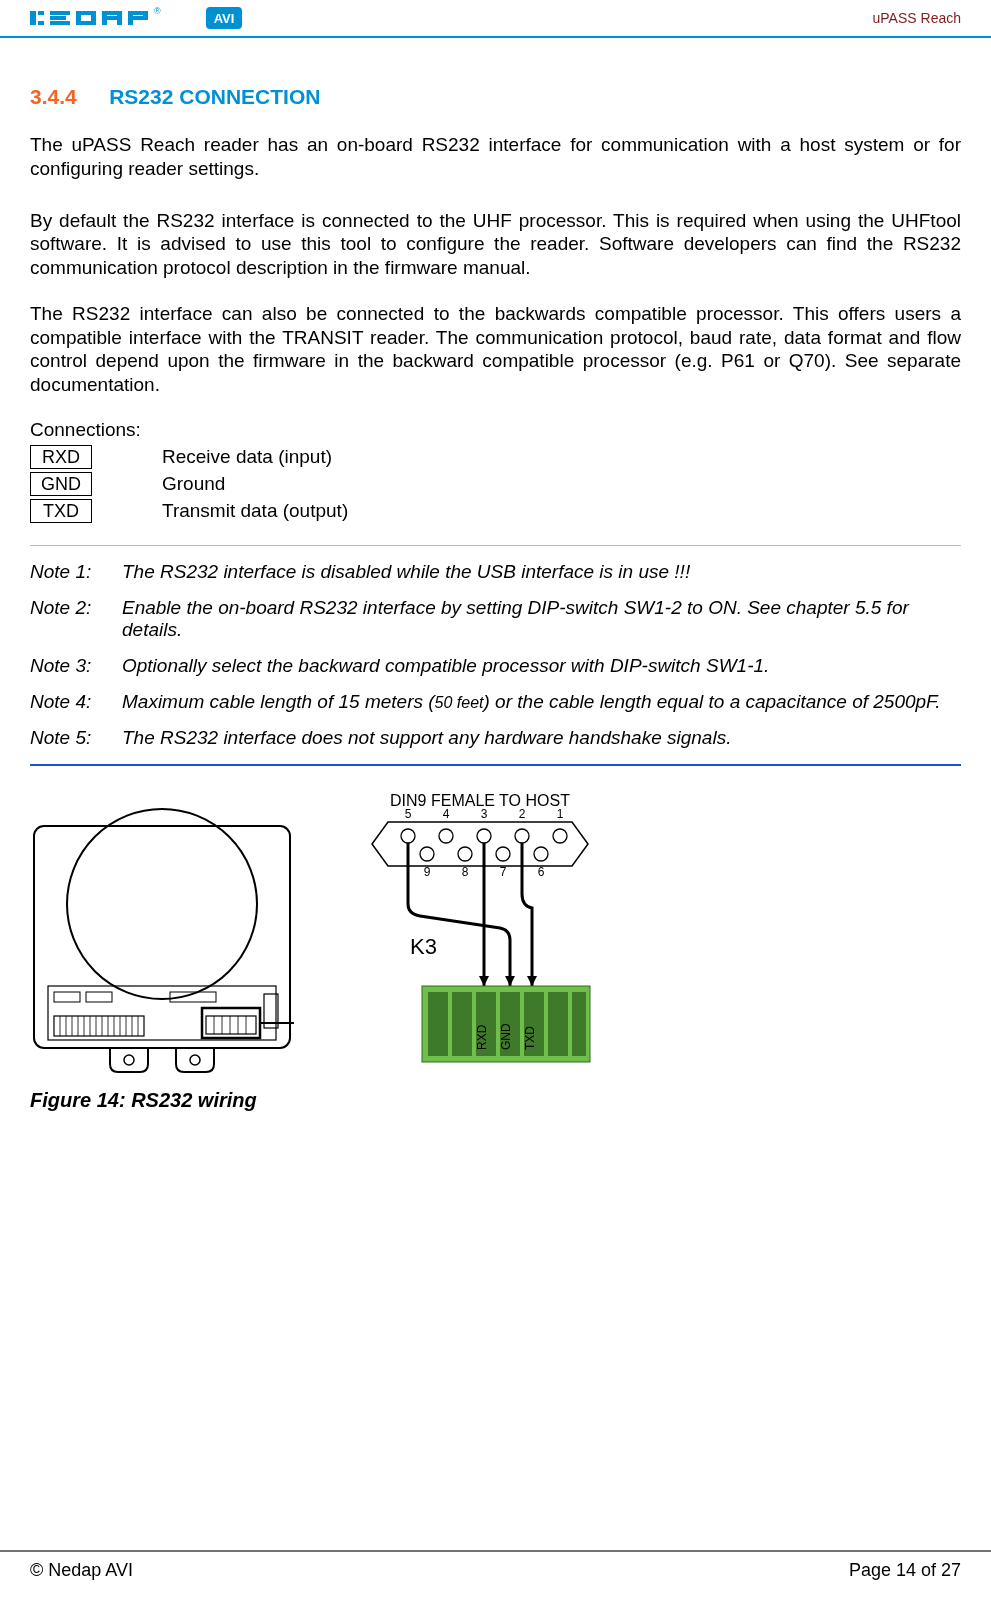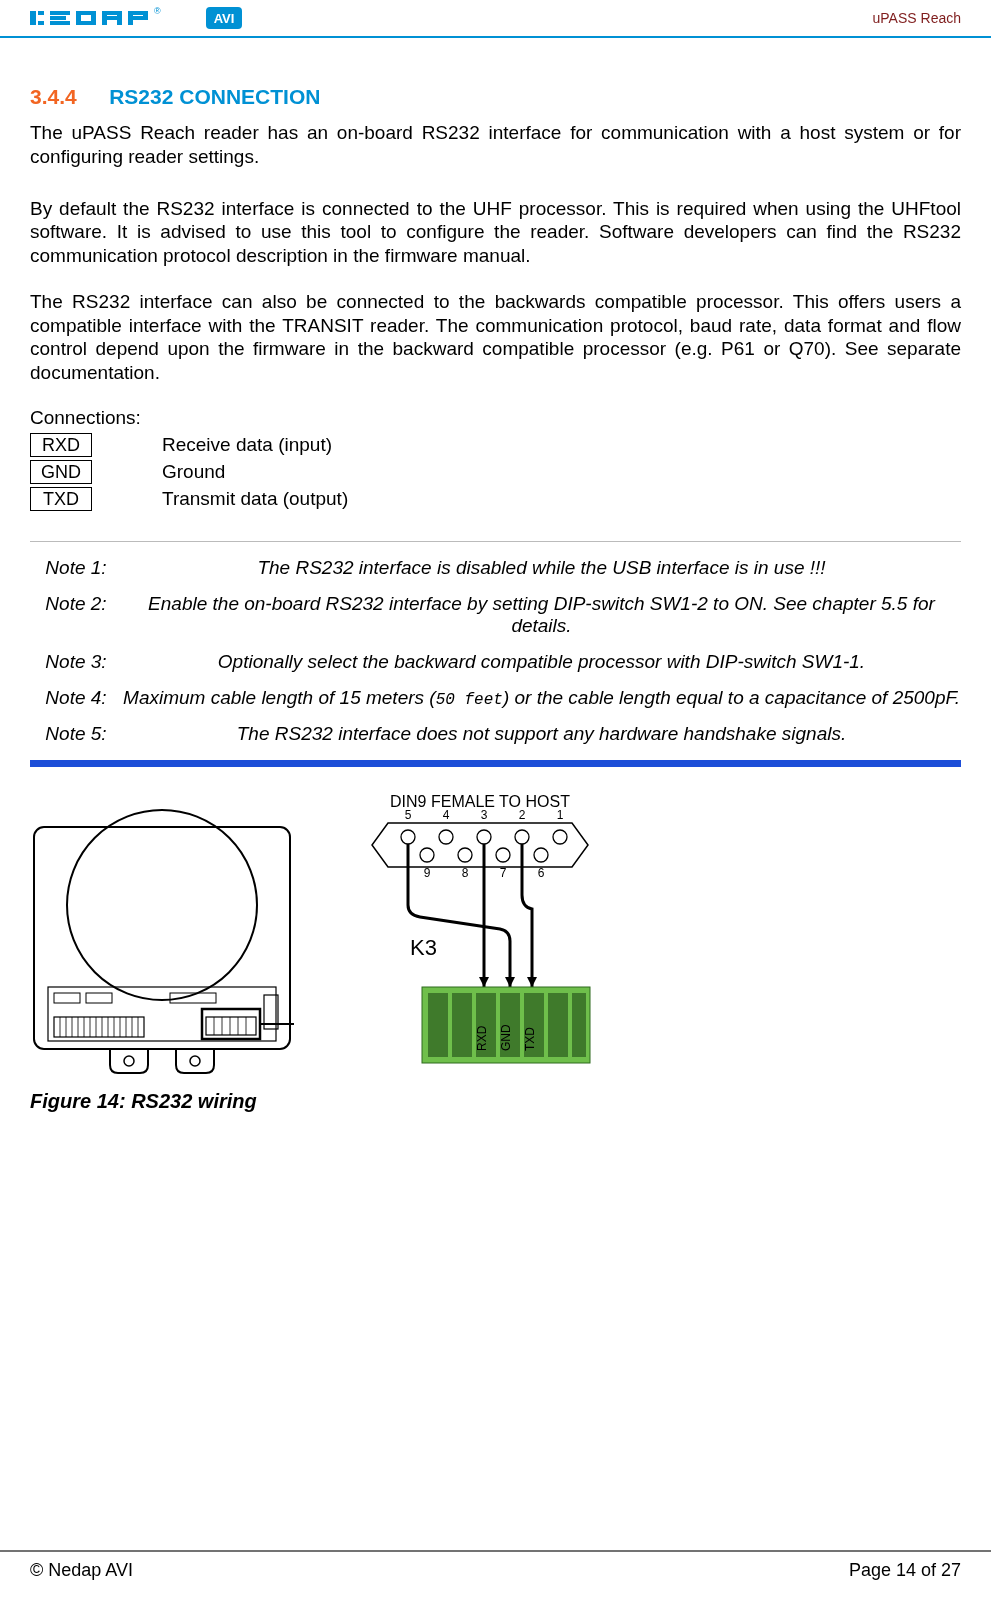--- a/index.html
+++ b/index.html
@@ -4,31 +4,31 @@
 <style>
   * { box-sizing: border-box; margin: 0; padding: 0; }
   html, body { width: 991px; height: 1599px; background: #fff; font-family: "Segoe UI", "Myriad Pro", Arial, sans-serif; color: #000; }
   .page { position: relative; width: 991px; height: 1599px; }
   .header { position: absolute; top: 0; left: 0; right: 0; height: 38px; border-bottom: 2px solid #0091d4; display: flex; justify-content: space-between; align-items: center; padding: 0 30px; }
   .logo { display: flex; align-items: center; gap: 6px; }
   .doc-title { color: #7f1d1d; font-size: 14px; }
   .content { position: absolute; top: 85px; left: 30px; right: 30px; }
   .section-num { color: #f26522; font-weight: bold; font-size: 21px; display: inline-block; margin-right: 28px; }
   .section-title { color: #0091d4; font-weight: bold; font-size: 21px; display: inline; }
-  .body-text { font-size: 19px; line-height: 1.25; text-align: justify; margin-top: 12px; }
+  .body-text { font-size: 19px; line-height: 1.25; text-align: justify; margin-top: 24px; }
   .conn-label { font-size: 19px; margin-top: 22px; }
   .conn-table { margin-top: 4px; }
   .conn-row { display: flex; align-items: center; margin-bottom: 3px; }
   .conn-pin { border: 1.5px solid #000; width: 62px; text-align: center; font-size: 18px; line-height: 22px; font-family: Arial, sans-serif; }
   .conn-desc { font-size: 19px; margin-left: 70px; }
-  .notes { margin-top: 30px; border-top: 1px solid #bbb; border-bottom: 7px solid #1d4ed8; padding: 8px 0; text-align: center; }
+  .notes { margin-top: 22px; border-top: 1px solid #bbb; border-bottom: 2px solid #1d4ed8; padding: 8px 0; }
   .note-row { display: flex; font-style: italic; font-size: 19px; padding: 7px 0; }
   .note-label { width: 92px; flex-shrink: 0; font-weight: normal; }
   .note-text { flex: 1; }
-  .small { font-size: 16px; font-style: italic; font-family: Liberation Mono, monospace; }
+  .small { font-size: 16px; font-style: italic; }
   .figures { margin-top: 28px; display: flex; align-items: flex-start; gap: 56px; }
   .fig-device { width: 264px; }
   .fig-conn { }
   .fig-caption { font-weight: bold; font-style: italic; font-size: 20px; margin-top: 6px; }
   .footer { position: absolute; bottom: 18px; left: 0; right: 0; border-top: 2px solid #737373; display: flex; justify-content: space-between; padding: 8px 30px 0 30px; font-size: 18px; }
 </style>
 </head>
 <body>
 
 <div class="page">

